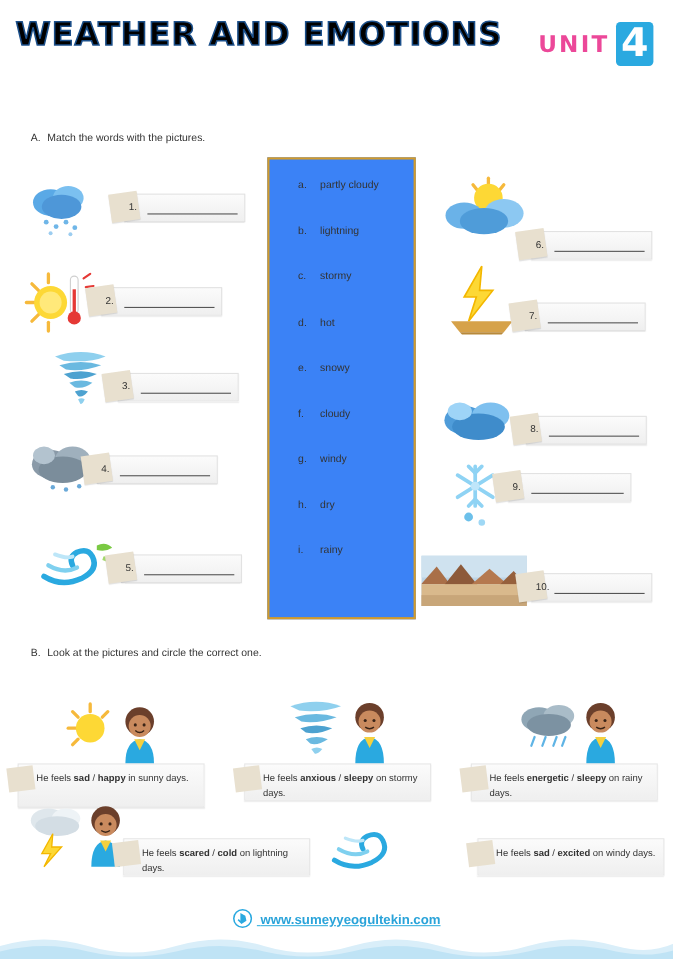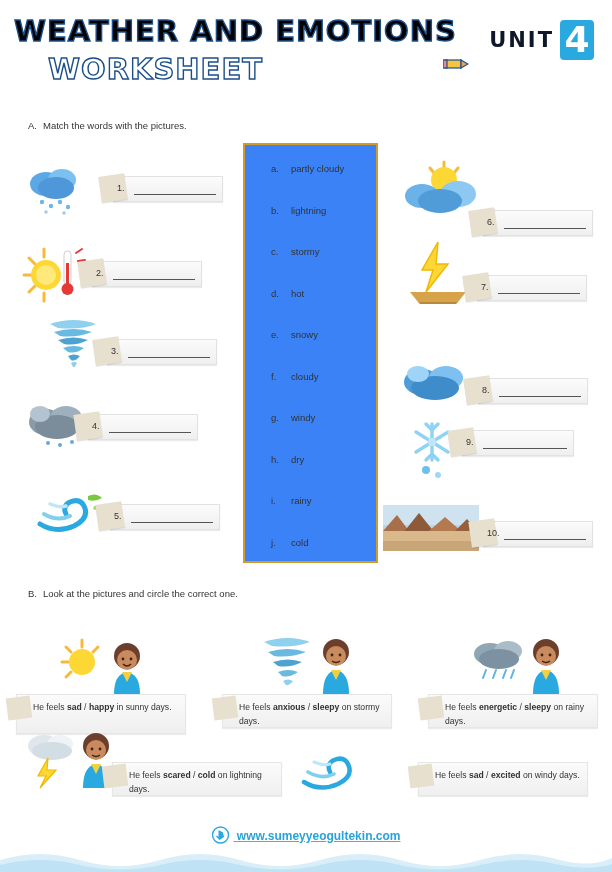--- a/index.html
+++ b/index.html
@@ -60,21 +60,21 @@
     top: 20px;
     display: flex;
     align-items: center;
     gap: 6px;
   }
   .unit-word {
     font-family: "DejaVu Sans", sans-serif;
     font-size: 21px;
     font-weight: bold;
     letter-spacing: 2px;
-    color: #0f172a;
+    color: #ec4899;
   }
   .unit-num {
     font-family: "DejaVu Sans", sans-serif;
     font-size: 36px;
     font-weight: bold;
     color: #ffffff;
     background: #2aa9e0;
     border-radius: 4px;
     width: 34px;
     height: 40px;
@@ -211,28 +211,20 @@
     left: 0; bottom: 0;
     width: 612px; height: 26px;
   }
 </style>
 </head>
 <body>
 
 <div class="header">
   <div class="title-block">
     <div class="title-line1">WEATHER AND EMOTIONS</div>
-    <div class="title-line2">
-      <span>WORKSHEET</span>
-      <svg class="pencil" viewBox="0 0 26 20">
-        <rect x="2" y="6" width="16" height="8" fill="#f6c444" stroke="#1b4f8a" stroke-width="1.2"></rect>
-        <polygon points="18,6 25,10 18,14" fill="#f0a04b" stroke="#1b4f8a" stroke-width="1.2"></polygon>
-        <rect x="0" y="6" width="4" height="8" fill="#e88" stroke="#1b4f8a" stroke-width="1.2"></rect>
-      </svg>
-    </div>
   </div>
   <div class="unit-block">
     <div class="unit-word">UNIT</div>
     <div class="unit-num">4</div>
   </div>
 </div>
 
 <div class="sec-head" style="left:28px; top:120px;">
   <span class="letter">A.</span><span>Match the words with the pictures.</span>
 </div>
@@ -241,21 +233,20 @@
   <ol>
     <li><span class="lbl">a.</span><span>partly cloudy</span></li>
     <li><span class="lbl">b.</span><span>lightning</span></li>
     <li><span class="lbl">c.</span><span>stormy</span></li>
     <li><span class="lbl">d.</span><span>hot</span></li>
     <li><span class="lbl">e.</span><span>snowy</span></li>
     <li><span class="lbl">f.</span><span>cloudy</span></li>
     <li><span class="lbl">g.</span><span>windy</span></li>
     <li><span class="lbl">h.</span><span>dry</span></li>
     <li><span class="lbl">i.</span><span>rainy</span></li>
-    <li><span class="lbl">j.</span><span>cold</span></li>
   </ol>
 </div>
 
 <svg class="pic" style="left:24px; top:160px;" width="62" height="58" viewBox="0 0 62 58">
   <ellipse cx="22" cy="24" rx="16" ry="12" fill="#5aa9e6"></ellipse>
   <ellipse cx="38" cy="20" rx="14" ry="11" fill="#7bc0f0"></ellipse>
   <ellipse cx="32" cy="28" rx="18" ry="11" fill="#4e97d8"></ellipse>
   <circle cx="18" cy="42" r="2.2" fill="#6fb6e8"></circle>
   <circle cx="27" cy="46" r="2.2" fill="#6fb6e8"></circle>
   <circle cx="36" cy="42" r="2.2" fill="#6fb6e8"></circle>
@@ -507,21 +498,21 @@
     <span class="txt"><span>He feels </span><b>scared</b><span> / </span><b>cold</b><span> on lightning days.</span></span>
   </div>
 
   <div class="bitem" style="left:300px; top:130px;">
     <svg width="110" height="50" viewBox="0 0 110 50">
       <path d="M4 32 Q20 42 38 34 Q54 26 48 14 Q44 6 34 10 Q26 14 30 22" fill="none" stroke="#2aa9e0" stroke-width="4.5" stroke-linecap="round"></path>
       <path d="M8 22 Q22 30 34 24" fill="none" stroke="#7fd0ef" stroke-width="3.6" stroke-linecap="round"></path>
       <path d="M14 12 Q24 16 30 14" fill="none" stroke="#bde6f8" stroke-width="3" stroke-linecap="round"></path>
     </svg>
   </div>
-  <div class="sent" style="left:418px; top:142px; width:170px; height:34px;">
+  <div class="sent" style="left:434px; top:142px; width:170px; height:34px;">
     <div class="tag"></div>
     <span class="txt"><span>He feels </span><b>sad</b><span> / </span><b>excited</b><span> on windy days.</span></span>
   </div>
 </div>
 
 <div class="footer">
   <div class="footer-url">
     <svg width="18" height="18" viewBox="0 0 18 18" style="vertical-align:-4px;margin-right:4px;">
       <circle cx="9" cy="9" r="8" fill="none" stroke="#2aa9e0" stroke-width="1.4"></circle>
       <path d="M7 4 L7 11 L5.5 9.5 L4.5 10.5 L8 14 L12.5 11 L11.5 6.5 Z" fill="#2aa9e0"></path>

